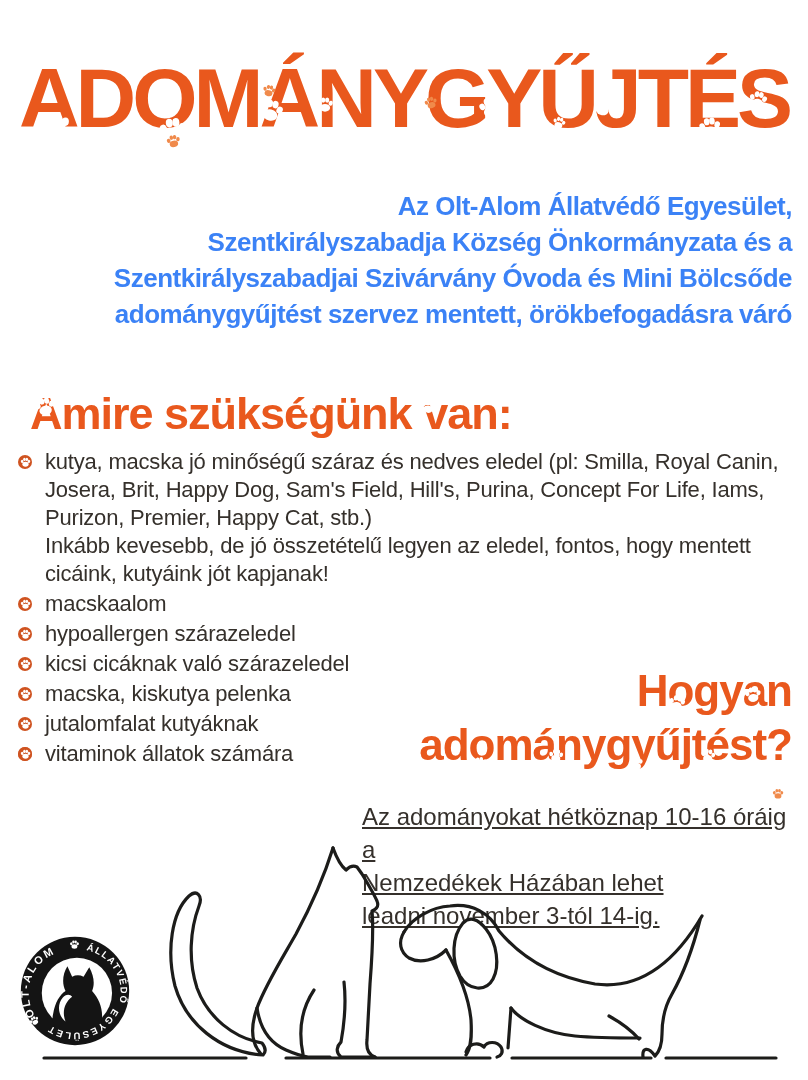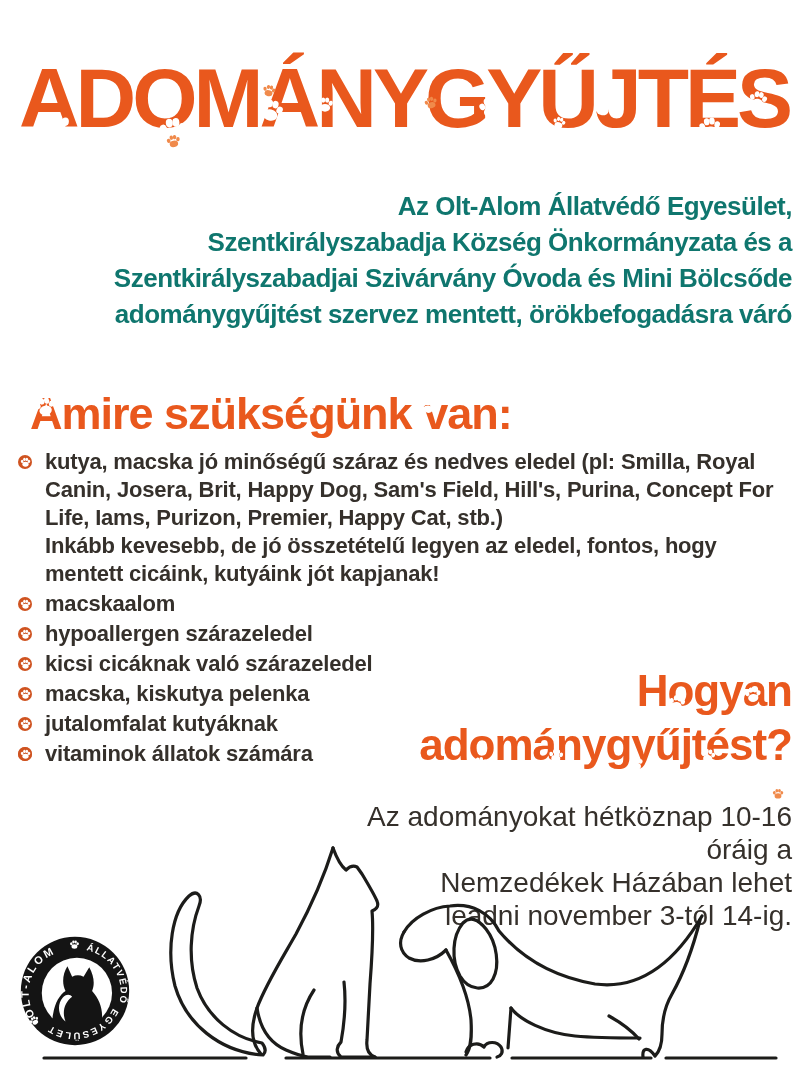--- a/index.html
+++ b/index.html
@@ -9,37 +9,37 @@
   .title{position:absolute;top:50px;left:0;right:0;margin:0;text-align:center;
          font-family:"Liberation Sans",sans-serif;font-weight:bold;font-size:84px;
          letter-spacing:-4px;color:#E9581D;white-space:nowrap;}
   
   .paw{position:absolute;width:var(--s);height:var(--s);transform:rotate(var(--r,0deg));pointer-events:none;}
   .paw svg{width:100%;height:100%;fill:currentColor;display:block;}
   .pw{color:#ffffff}
   .po{color:#F08A4B}
   
   .intro{position:absolute;top:188px;right:16px;width:772px;text-align:right;
-         font-weight:bold;font-size:26px;line-height:36px;letter-spacing:-0.5px;color:#0f766e;}
+         font-weight:bold;font-size:26px;line-height:36px;letter-spacing:-0.5px;color:#3b82f6;}
   .intro-line{white-space:nowrap;}
   
   .needs-heading{position:absolute;top:372px;left:14px;margin:16px;font-size:45px;font-weight:bold;
                  letter-spacing:-1px;color:#E9581D;white-space:nowrap;}
   .needs-list{position:absolute;top:448px;left:18px;width:768px;margin:0;padding:0;list-style:none;
               font-size:22px;line-height:28px;letter-spacing:-0.2px;color:#35302B;}
-  .need-item{position:relative;padding-left:27px;margin:0 0 2px 0;font-weight:bold;}
+  .need-item{position:relative;padding-left:27px;margin:0 0 2px 0;}
   .bullet{position:absolute;left:0;top:7px;width:14px;height:14px;border-radius:50%;
           background:#CF5320;color:#ffffff;}
   .bullet svg{position:absolute;left:1.5px;top:1.5px;width:11px;height:11px;fill:currentColor;}
   
   .how-heading{position:absolute;top:664px;right:16px;margin:0;text-align:right;font-size:44px;
                font-weight:bold;letter-spacing:-1px;line-height:54px;color:#E9581D;}
   .how-line{white-space:nowrap;}
-  .how-details{position:absolute;top:800px;right:16px;width:430px;text-align:right;
-               font-size:28px;line-height:33px;color:#35302B;}
+  .how-details{position:absolute;top:800px;right:16px;width:430px;text-align:left;
+               font-size:24px;line-height:33px;color:#35302B;text-decoration:underline;}
   
   .bottom-art{position:absolute;left:0;top:845px;width:808px;height:235px;}
   .line-art{fill:none;stroke:#1c1c1a;stroke-width:3.2;stroke-linecap:round;stroke-linejoin:round;}
   .line-art-fill{fill:#ffffff;stroke:#1c1c1a;stroke-width:3.2;stroke-linecap:round;stroke-linejoin:round;}
   .logo{position:absolute;left:18px;top:934px;width:114px;height:114px;}
   .logo text{font-family:"Liberation Sans",sans-serif;font-weight:bold;}
   .hidden-defs{position:absolute;width:0;height:0;}
 </style>
 </head>
 <body>

